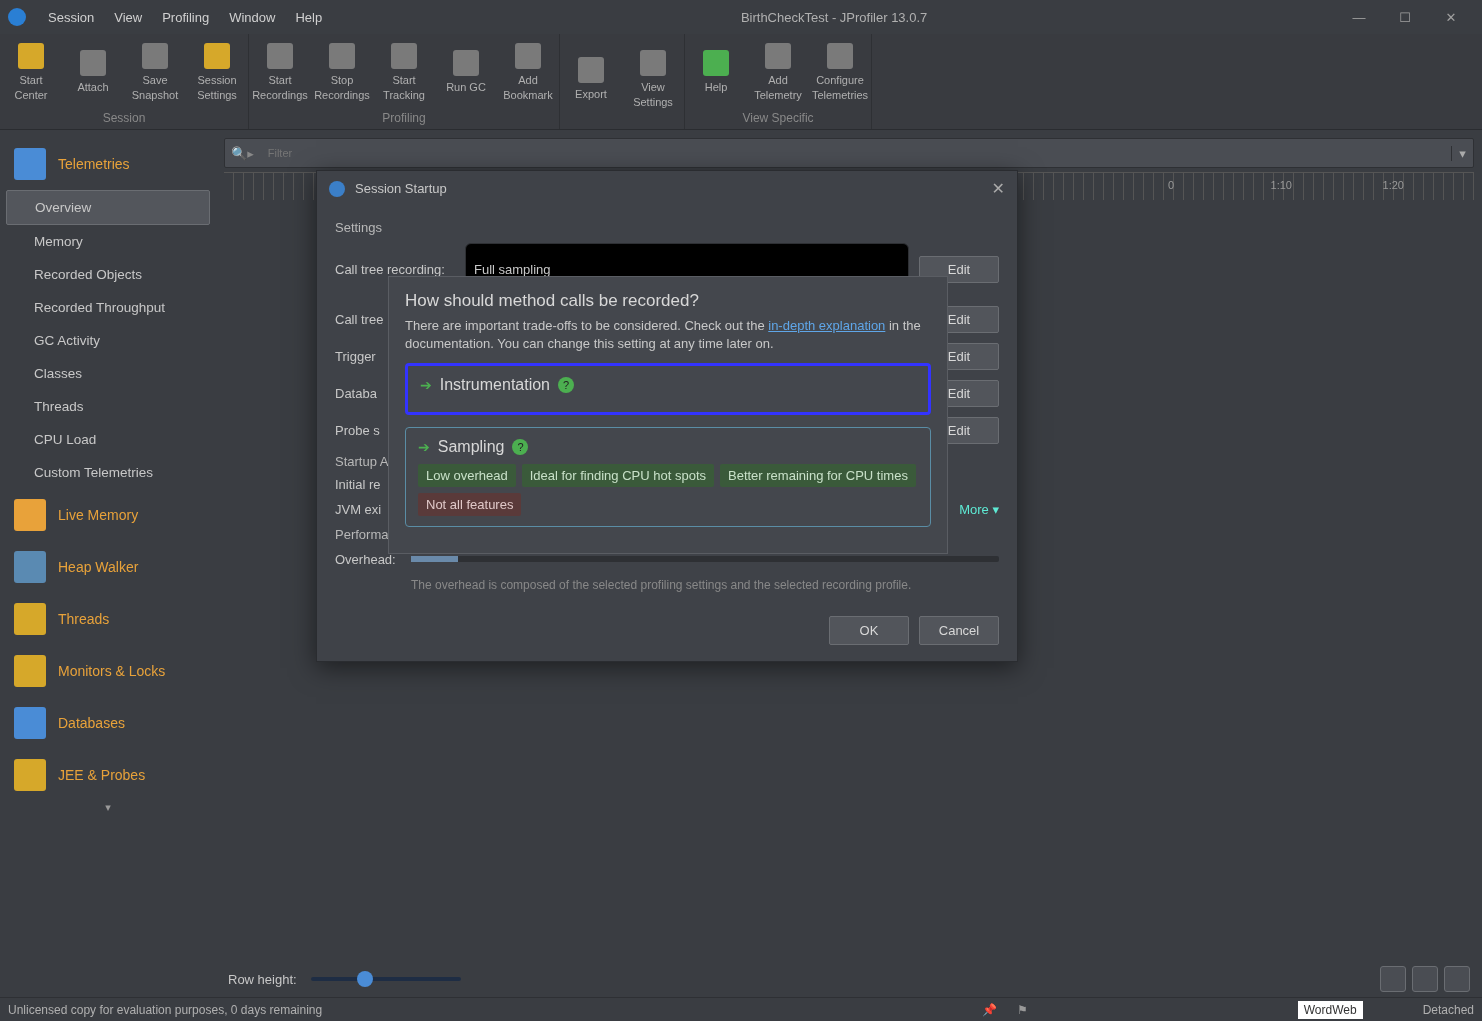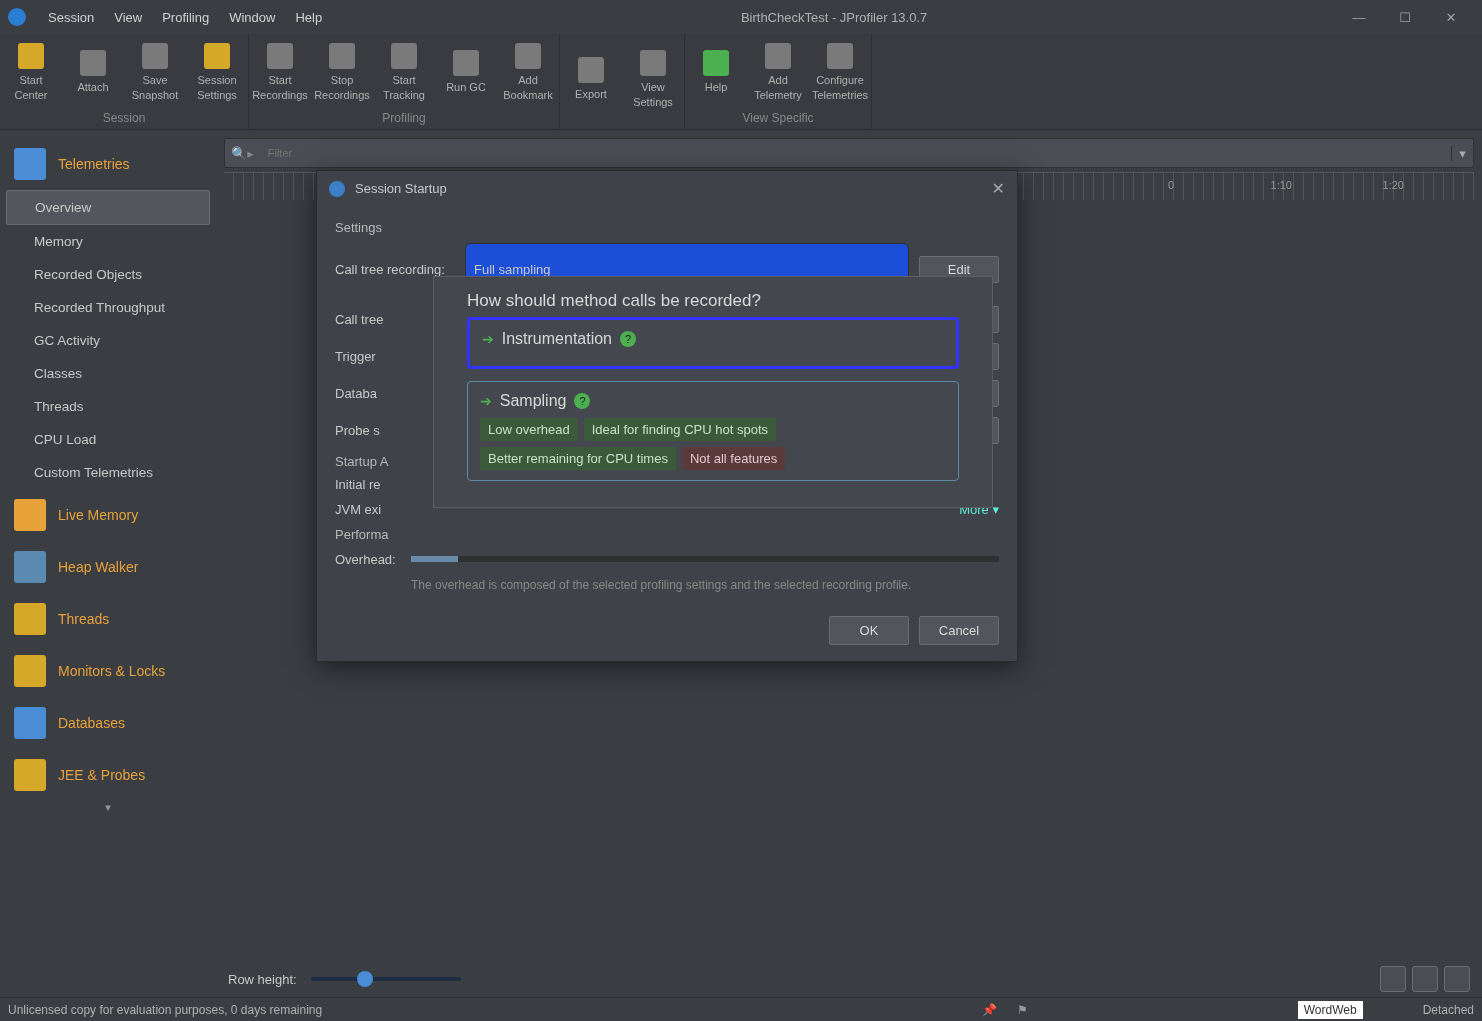--- a/index.html
+++ b/index.html
@@ -188,21 +188,21 @@
   border-radius: 50%;
   margin-right: 10px;
 }
 .dialog-close { margin-left: auto; color: #aaa; font-size: 16px; }
 .dialog-body { padding: 6px 18px 14px 18px; }
 .d-label { color: #b8b8b8; margin: 8px 0; }
 .d-row { display: flex; align-items: center; margin-bottom: 10px; gap: 10px; }
 .d-row-label { width: 120px; color: #c8c8c8; }
 .d-input {
   flex: 1;
-  background: #1d4ed8;
+  background: #000000;
   border: 1px solid #2e3034;
   padding: 18px 8px;
   color: #c8c8c8;
   border-radius: 6px;
 }
 .d-edit {
   width: 80px;
   background: #52555b;
   border: 1px solid #6a6d72;
   padding: 5px 0;
@@ -210,23 +210,22 @@
   color: #d8d8d8;
   border-radius: 2px;
 }
 .popover {
   position: absolute;
   left: 172px; top: 146px;
   width: 560px;
   background: #44474d;
   border: 1px solid #5a5d63;
   z-index: 200;
-  padding: 14px 33px;
+  padding: 14px 16px;
   color: #c8c8c8;
-  margin-left: 45px;
 }
 .pop-title { font-size: 17px; color: #d8d8d8; margin-bottom: 6px; }
 .pop-text { font-size: 13px; line-height: 1.4; margin-bottom: 10px; }
 .pop-link { color: #5fa6e8; text-decoration: underline; }
 .option-box {
   border: 3px solid #3333ff;
   border-radius: 4px;
   padding: 10px 12px;
   margin-bottom: 12px;
   background: #44474d;
@@ -461,20 +460,23 @@
         <div style="font-size:12px;color:#888;padding-left:76px">The overhead is composed of the selected profiling settings and the selected recording profile.</div>
       </div>
       <div class="dialog-footer">
         <div class="dlg-btn">OK</div>
         <div class="dlg-btn">Cancel</div>
       </div>
     </div>
 
     <div class="popover">
       <div class="pop-title">How should method calls be recorded?</div>
+      <div class="pop-text">
+        <span>There are important trade-offs to be considered. Check out the </span><a href="#" class="pop-link">in-depth explanation</a><span> in the documentation. You can change this setting at any time later on.</span>
+      </div>
       <div class="option-box">
         <div class="opt-head">
           <span class="arrow-icon">➔</span>
           <span class="opt-title">Instrumentation</span>
           <span class="help-icon">?</span>
         </div>
       </div>
       <div class="option-box secondary">
         <div class="opt-head">
           <span class="arrow-icon">➔</span>

